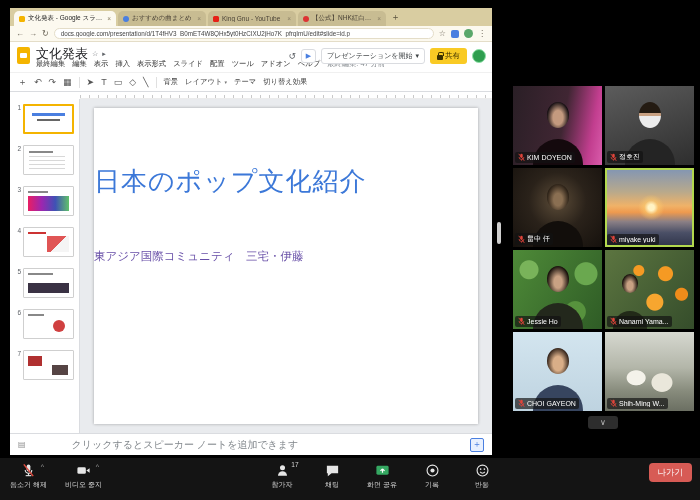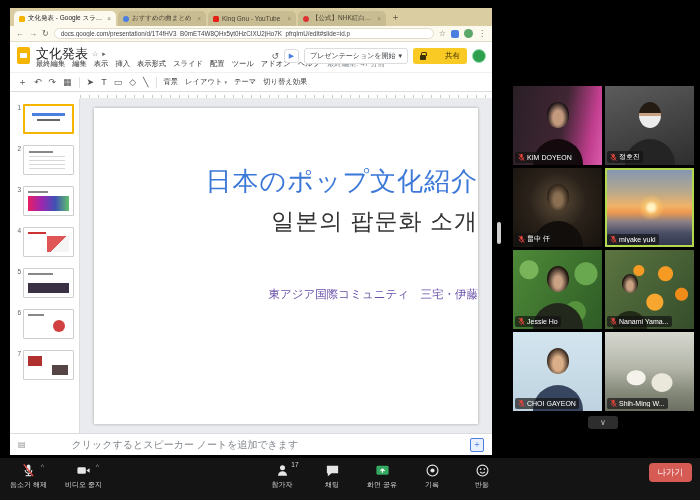--- a/index.html
+++ b/index.html
@@ -32,21 +32,21 @@
 .slides-logo::after{content:"";position:absolute;left:3px;top:6px;width:7px;height:5px;background:#fff;border-radius:1px}
 .doc-row{position:absolute;left:26px;top:3px;display:flex;gap:4px;align-items:center}
 .doc-title{font-size:13px;color:#202124}
 .mini-ic{font-size:7px;color:#5f6368}
 .menu-row{position:absolute;left:26px;top:17px;display:flex;gap:7px;font-size:7.3px;color:#333;white-space:nowrap}
 .last-edit{color:#80868b}
 .header-actions{position:absolute;right:6px;top:6px;display:flex;gap:5px;align-items:center}
 .hist-ic{font-size:9px;color:#5f6368}
 .present-ic-btn{width:15px;height:14px;border:1px solid #dadce0;border-radius:3px;display:flex;align-items:center;justify-content:center;font-size:7px;color:#4a7fe0;background:#fff}
 .present-btn{height:16px;border:1px solid #dadce0;border-radius:3px;display:flex;align-items:center;font-size:7px;color:#3c4043;padding:0 5px;gap:3px;background:#fff;white-space:nowrap}
-.share-btn{height:16px;background:#f9ca24;border-radius:3px;font-size:7.5px;display:flex;align-items:center;padding:0 7px;gap:19px;color:#3b3000;white-space:nowrap}
+.share-btn{height:16px;background:#f9ca24;border-radius:3px;font-size:7.5px;display:flex;align-items:center;padding:0 7px;gap:2px;color:#3b3000;white-space:nowrap}
 .lock{width:6px;height:5px;background:#3b3000;border-radius:1px;position:relative;margin-top:2px}
 .lock::before{content:"";position:absolute;top:-3px;left:1px;width:4px;height:3px;border:1px solid #3b3000;border-bottom:none;border-radius:2px 2px 0 0}
 .avatar{width:14px;height:14px;border-radius:50%;background:#2e9e4f;border:1.5px solid #8ee0a8}
 
 .apptoolbar{position:absolute;left:0;top:64px;width:100%;height:20px;background:#fff;border-top:1px solid #f0f0f0;border-bottom:1px solid #dadce0;display:flex;align-items:center;padding:0 8px;gap:7px}
 .ticon{font-size:9px;color:#555}
 .sep{width:1px;height:11px;background:#e0e0e0}
 .tlabel{font-size:7.3px;color:#444;display:flex;gap:2px;align-items:center;white-space:nowrap}
 .tlabel .dd{font-size:5px;color:#777}
 
@@ -67,21 +67,21 @@
 .m4::before{content:"";position:absolute;left:4px;top:4px;width:18px;height:2px;background:#c33}
 .m4::after{content:"";position:absolute;right:4px;top:8px;width:22px;height:16px;background:linear-gradient(135deg,#e05555 0 50%,#f5f5f5 50%)}
 .m5::before{content:"";position:absolute;left:4px;top:4px;right:20px;height:2px;background:#888}
 .m5::after{content:"";position:absolute;left:4px;right:4px;bottom:4px;height:10px;background:#3a3244}
 .m6::before{content:"";position:absolute;left:4px;top:4px;width:16px;height:2px;background:#888}
 .m6::after{content:"";position:absolute;right:8px;top:10px;width:12px;height:12px;border-radius:50%;background:#d04040}
 .m7::before{content:"";position:absolute;left:4px;top:5px;width:14px;height:10px;background:#b03030}
 .m7::after{content:"";position:absolute;right:5px;bottom:4px;width:16px;height:10px;background:#544}
 
 .canvas{flex:1;background:#e9ebee;position:relative}
-.slide{position:absolute;left:14px;top:9px;right:14px;bottom:9px;background:#fff;box-shadow:0 0 3px rgba(0,0,0,.3);text-align:right}
+.slide{position:absolute;left:14px;top:9px;right:14px;bottom:9px;background:#fff;box-shadow:0 0 3px rgba(0,0,0,.3);text-align:left}
 .slide-title-ja{margin-top:56px;font-size:26px;color:#3c78d8;letter-spacing:1px}
 .slide-title-ko{margin-top:7px;font-size:23px;color:#333;letter-spacing:1px}
 .slide-sub-ja{margin-top:50px;font-size:11.5px;color:#674ea7}
 .slide-sub-ko{margin-top:3px;font-size:10.5px;color:#222}
 
 .notes{position:absolute;left:0;top:425px;width:100%;height:22px;background:#fff;border-top:1px solid #dadce0;display:flex;align-items:center;padding:0 8px;gap:6px}
 .notes-ic{font-size:8px;color:#888}
 .notes-text{font-size:10px;color:#80868b;margin-left:40px;flex:1;white-space:nowrap;overflow:hidden}
 .notes-add{width:14px;height:14px;background:#e8f0fe;border:1px solid #4a7fe0;color:#4a7fe0;border-radius:2px;font-size:9px;display:flex;align-items:center;justify-content:center}
 
@@ -266,21 +266,20 @@
           <div class="thumb m6"></div>
         </div>
         <div class="thumb-item">
           <span class="thumb-num">7</span>
           <div class="thumb m7"></div>
         </div>
       </div>
       <div class="canvas">
         <div class="slide">
           <div class="slide-title-ja">日本のポップ文化紹介</div>
-          <div class="slide-title-ko">일본의 팝문화 소개</div>
           <div class="slide-sub-ja">東アジア国際コミュニティ　三宅・伊藤</div>
         </div>
       </div>
     </div>
 
     <div class="notes">
       <span class="notes-ic">▤</span>
       <span class="notes-text">クリックするとスピーカー ノートを追加できます</span>
       <span class="notes-add">＋</span>
     </div>

